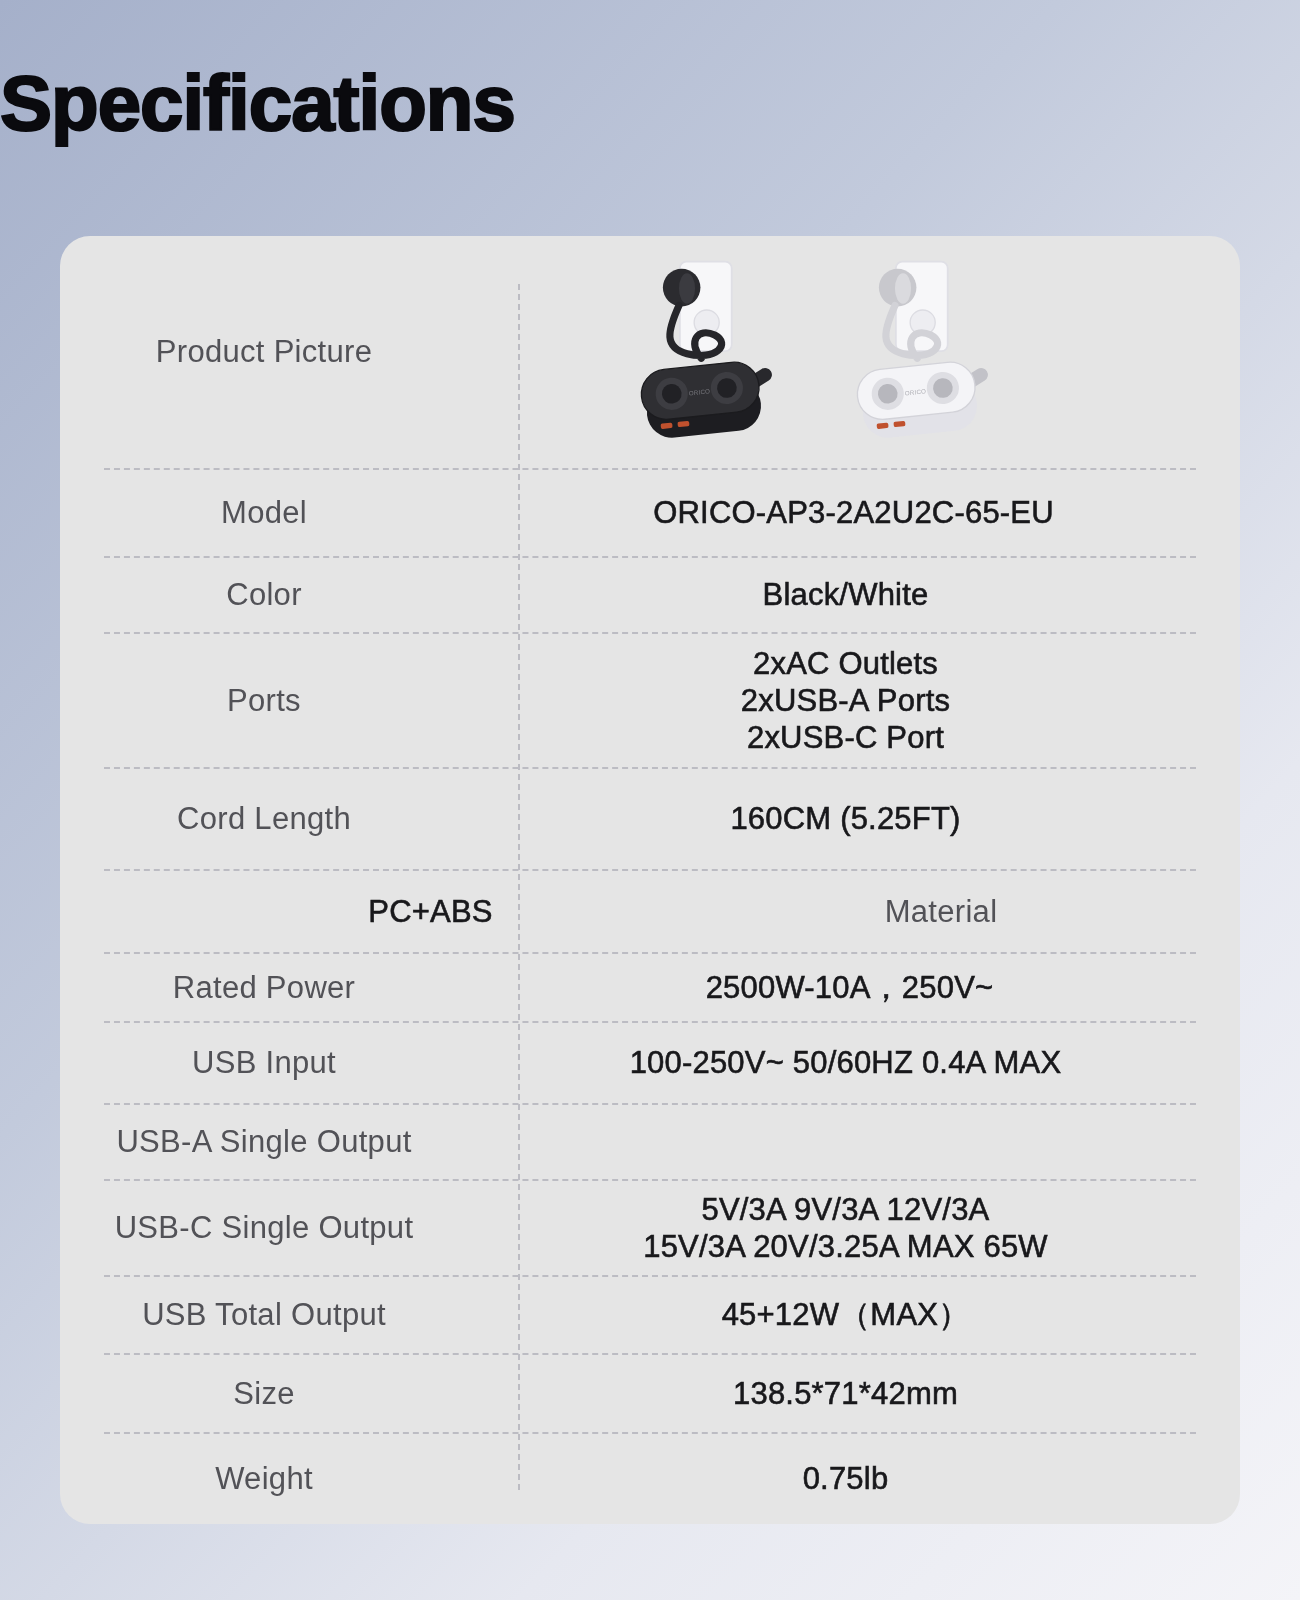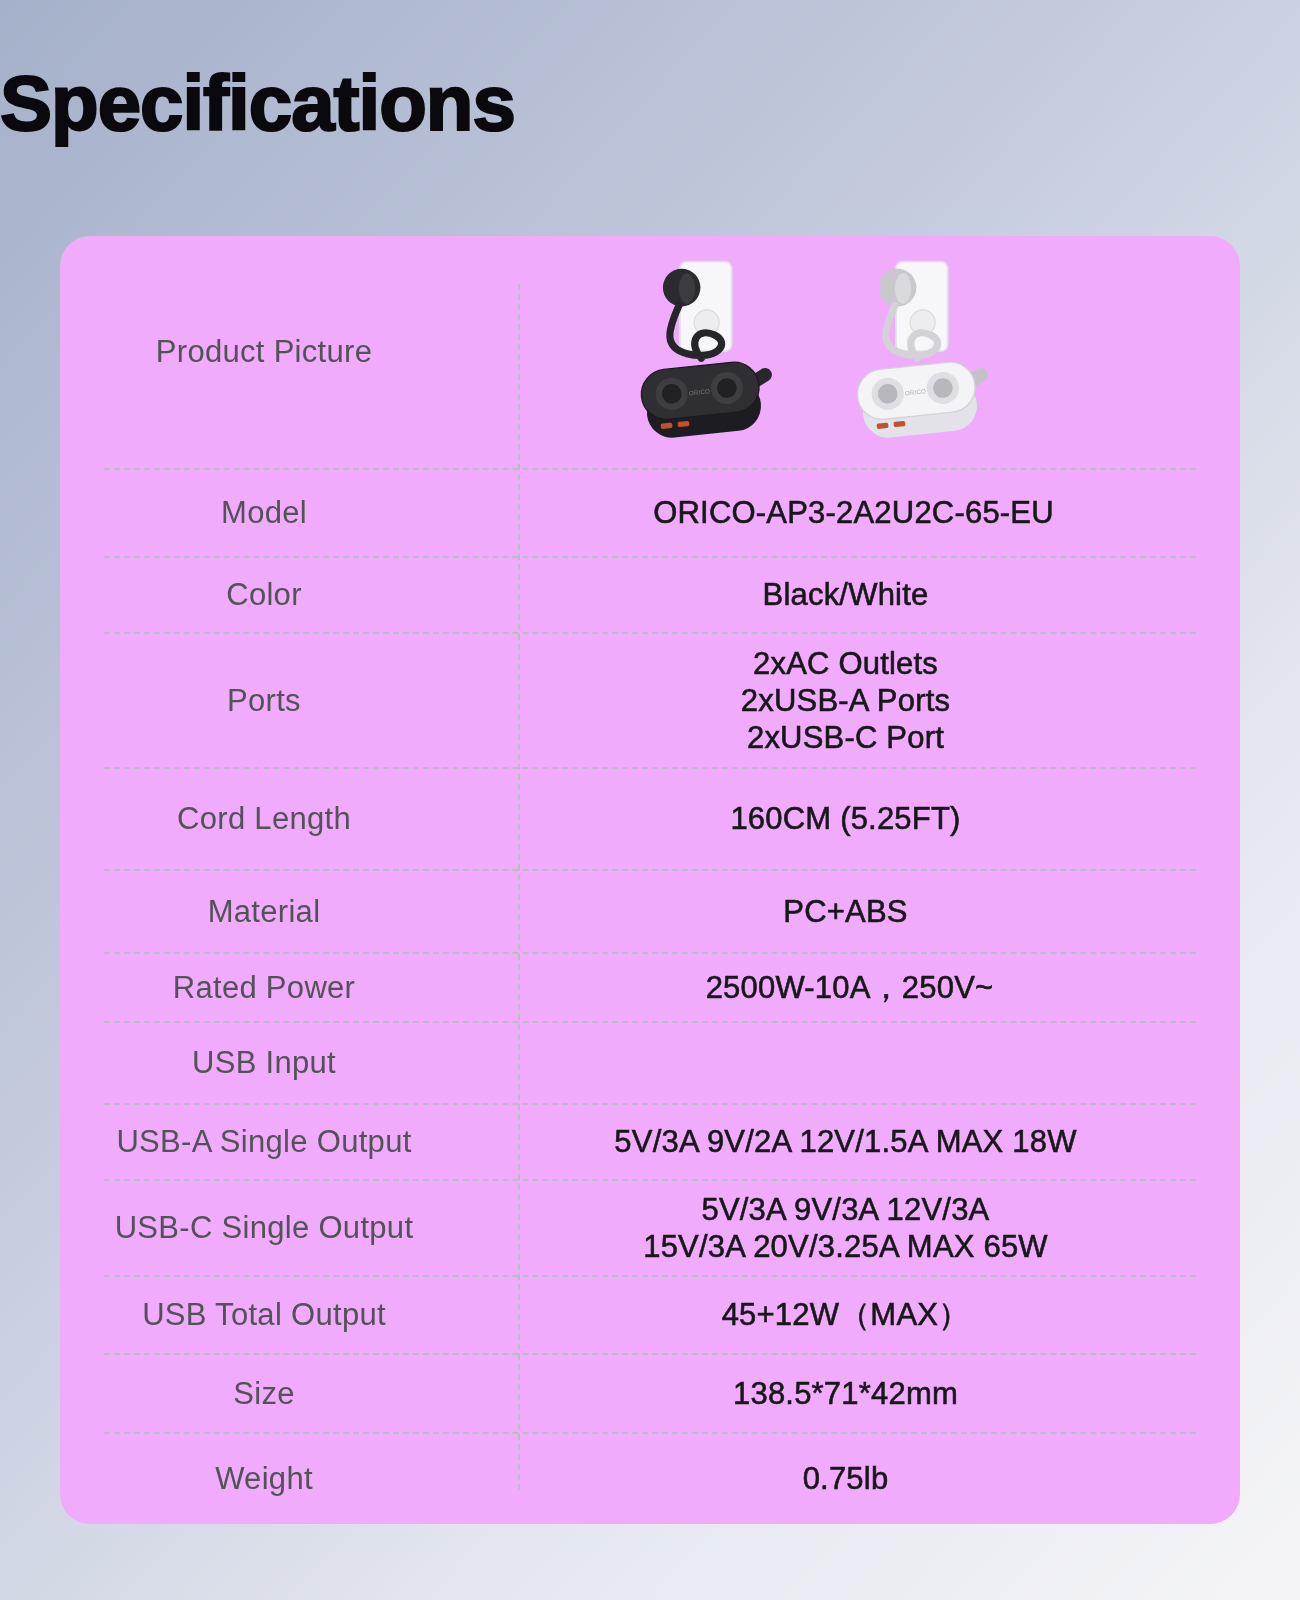--- a/index.html
+++ b/index.html
@@ -11,21 +11,21 @@
   .page{position:relative;width:1300px;height:1600px;}
 
   .page-title{
     position:absolute;top:58px;left:0;width:100%;
     font-size:78px;font-weight:700;letter-spacing:-1px;
     color:#0a0a0e;-webkit-text-stroke:2.2px #0a0a0e;
   }
 
   .spec-card{
     position:absolute;left:60px;top:236px;width:1180px;height:1288px;
-    background:#f0abfc;border-radius:30px;
+    background:#e5e5e5;border-radius:30px;
   }
   .spec-table{
     position:absolute;left:0;top:0;right:0;bottom:0;
     padding:0 44px;display:flex;flex-direction:column;
   }
   .v-divider{
     position:absolute;left:458px;top:48px;height:1206px;width:0;
     border-left:2px dashed #bcbcc3;
   }
   .spec-row{
@@ -143,33 +143,33 @@
     <div class="cell label">Ports</div>
     <div class="cell value">2xAC Outlets
 2xUSB-A Ports
 2xUSB-C Port</div>
   </div>
         <div class="spec-row" style="height: 102px; justify-content: space-between;">
     <div class="cell label">Cord Length</div>
     <div class="cell value">160CM (5.25FT)</div>
   </div>
         <div class="spec-row" style="height: 83px;">
+    <div class="cell value">PC+ABS</div>
     <div class="cell label">Material</div>
-    <div class="cell value">PC+ABS</div>
   </div>
         <div class="spec-row" style="height: 69px; gap: 8px;">
     <div class="cell label">Rated Power</div>
     <div class="cell value">2500W-10A，250V~</div>
   </div>
         <div class="spec-row" style="height: 82px; align-items: center;">
     <div class="cell label">USB Input</div>
+    <div class="cell value">100-250V~ 50/60HZ 0.4A MAX</div>
   </div>
         <div class="spec-row" style="height: 76px;">
     <div class="cell label">USB-A Single Output</div>
-    <div class="cell value">5V/3A 9V/2A 12V/1.5A MAX 18W</div>
   </div>
         <div class="spec-row" style="height: 96px;">
     <div class="cell label">USB-C Single Output</div>
     <div class="cell value">5V/3A 9V/3A 12V/3A
 15V/3A 20V/3.25A MAX 65W</div>
   </div>
         <div class="spec-row" style="height: 78px;">
     <div class="cell label">USB Total Output</div>
     <div class="cell value">45+12W（MAX）</div>
   </div>

